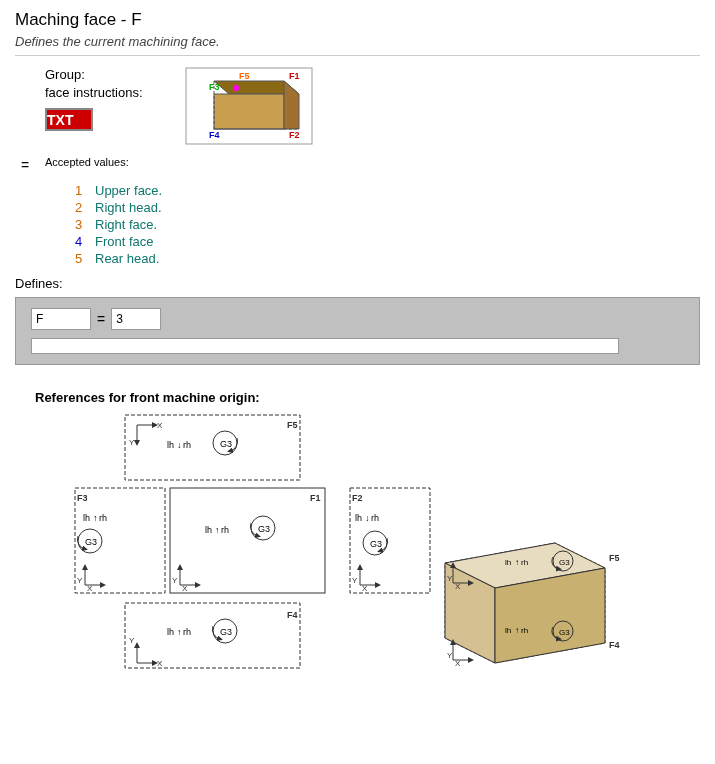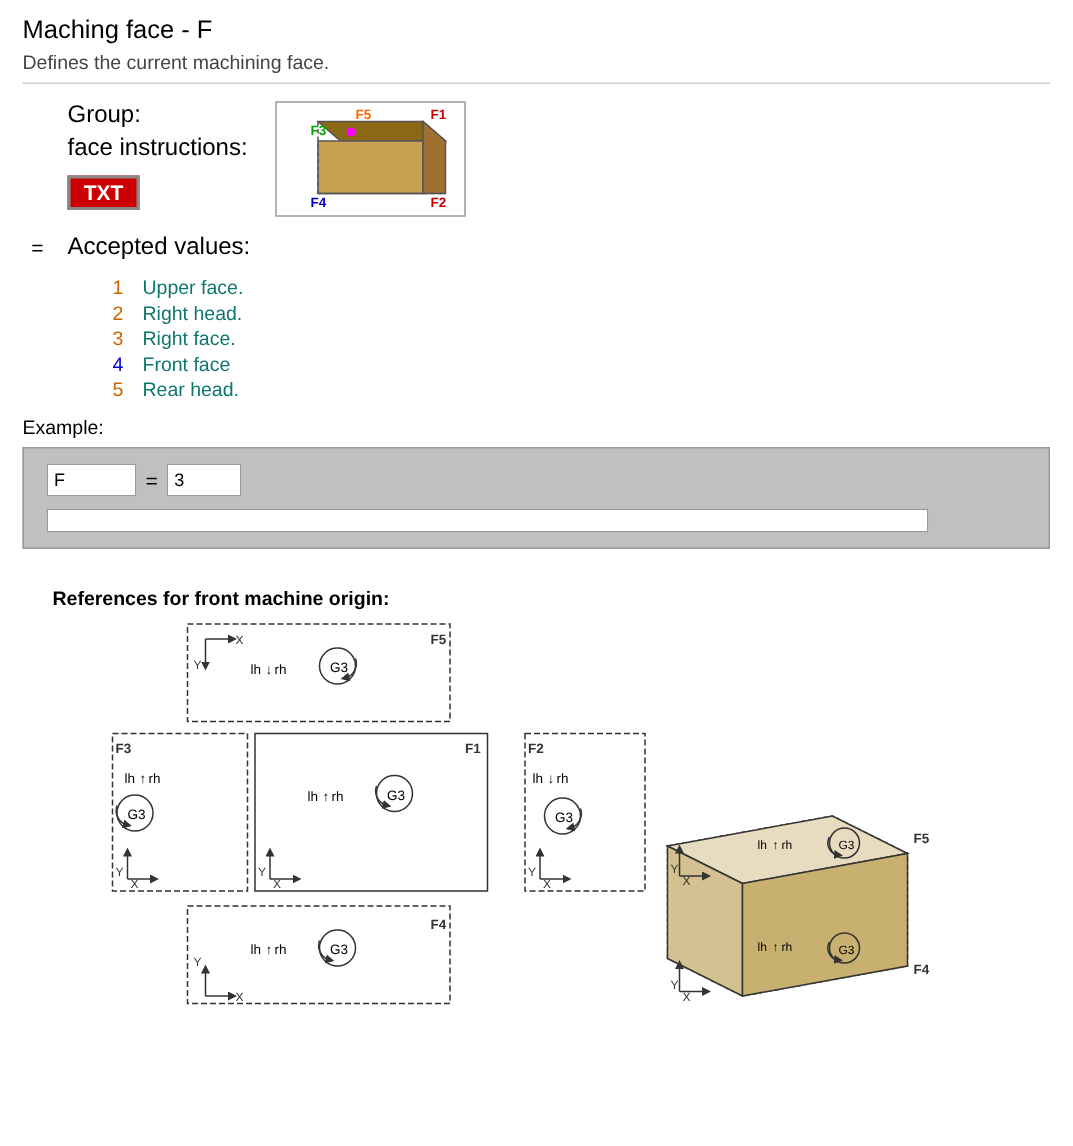--- a/index.html
+++ b/index.html
@@ -11,50 +11,51 @@
       width: 715px;
       min-height: 764px;
       padding: 10px 15px;
     }
     h1 {
       font-size: 17px;
       font-weight: normal;
       margin-bottom: 4px;
     }
     .subtitle {
+      font-style: italic;
       color: #444;
       font-size: 13px;
       border-bottom: 1px solid #ccc;
       padding-bottom: 6px;
       margin-bottom: 10px;
     }
     .group-section {
       display: flex;
       align-items: flex-start;
       margin-bottom: 10px;
       margin-left: 30px;
     }
     .group-label {
-      font-size: 16px;
-      margin-right: 2px;
+      font-size: 13px;
+      margin-right: 26px;
       line-height: 1.4;
     }
     .group-label span {
       display: block;
     }
     .txt-icon {
       width: 48px;
       height: 23px;
       background: #cc0000;
       color: white;
       font-weight: bold;
       font-size: 14px;
       display: flex;
       align-items: center;
-      justify-content: center;
+      justify-content: flex-start;
       border: 2px solid #888;
       margin-right: 20px;
     }
     .face-diagram {
       position: relative;
       width: 130px;
       height: 80px;
     }
     .face-diagram svg {
       width: 130px;
@@ -70,21 +71,21 @@
     }
     .equals-sign {
       font-size: 14px;
       margin-right: 10px;
       min-width: 20px;
       text-align: center;
       padding-top: 1px;
     }
     .accepted-label {
       font-weight: normal;
-      font-size: 16px;
+      font-size: 11px;
     }
     .values-list {
       margin-left: 60px;
       margin-top: 4px;
       margin-bottom: 10px;
     }
     .value-item {
       display: flex;
       align-items: baseline;
       margin-bottom: 2px;
@@ -227,21 +228,21 @@
     <span class="value-text">Front face</span>
   </div>
   <div class="value-item">
     <span class="value-num">5</span>
     <span class="value-text">Rear head.</span>
   </div>
 </div>
 
 
 <div class="example-section">
-  <div class="example-label">Example:</div>
+  <div class="example-label">Defines:</div>
   <div class="example-box">
     <div class="example-row">
       <input class="example-input" type="text" value="F" readonly="" style="">
       <span class="example-eq">=</span>
       <input class="example-val" type="text" value="3" readonly="" style="">
     </div>
     <div class="progress-bar-container"></div>
   </div>
 </div>
 

